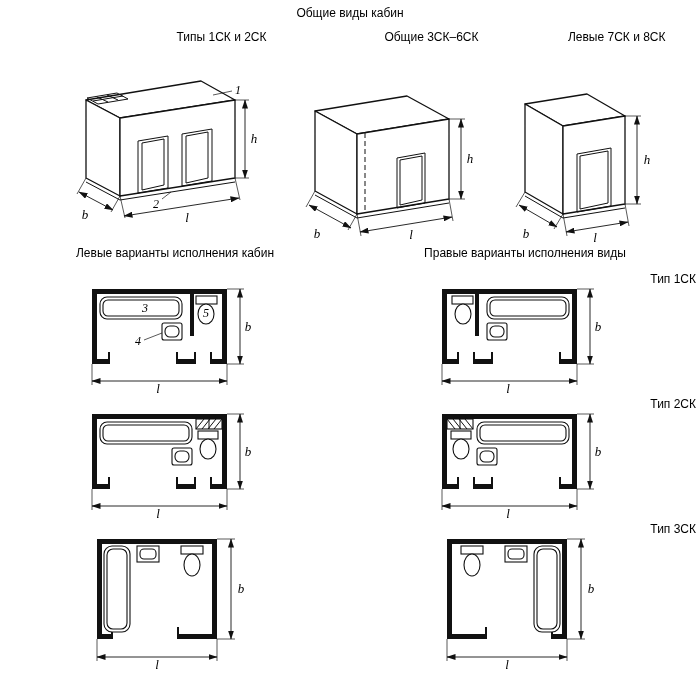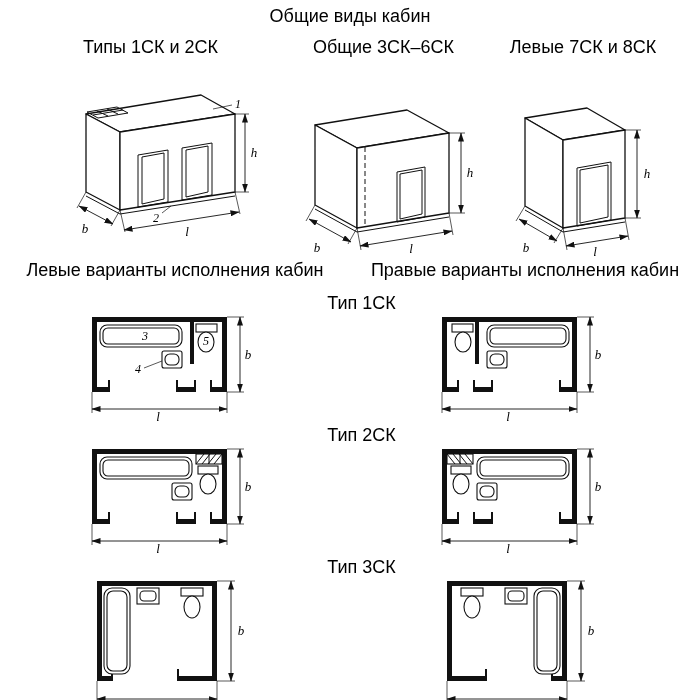--- a/index.html
+++ b/index.html
@@ -1,26 +1,26 @@
 <!DOCTYPE html>
 <html><head>
 <meta charset="utf-8">
 <style>
   * { margin:0; padding:0; box-sizing:border-box; }
   html,body { width:700px; height:700px; background:#fff; overflow:hidden; }
   body { font-family:"Liberation Sans", sans-serif; color:#000; }
-  .cap { font-size:18px; }
+  .cap { font-size:12px; }
   .page-title { text-align:center; margin:6px 0 10px; }
   .views-row { display:flex; justify-content:center; align-items:flex-start; gap:22px; }
   figure { text-align:center; }
-  figcaption { margin-bottom:2px; }
+  figcaption { margin-bottom:2px;text-align:right; }
   .section-title { text-align:center; margin:4px 0 4px; }
   .col-headers { display:flex; margin-bottom:12px; }
   .col-headers div { flex:1; text-align:center; }
-  .type-label { text-align:center; margin:2px 4px 1px;padding-left:23px; }
+  .type-label { text-align:right; margin:2px 4px 1px;padding-left:23px; }
   .plan-row { display:flex; justify-content:space-around; align-items:flex-start; margin-bottom:2px; }
   svg { display:block; margin:0 auto; }
   svg text { fill:#000; }
   svg text.lbl { font:italic 13px "Liberation Serif", serif; text-anchor:middle; }
   svg text.num { font:italic 12px "Liberation Serif", serif; text-anchor:middle; }
   .face { fill:#fff; stroke:#111; stroke-width:1.3; stroke-linejoin:round; }
   .thin { fill:none; stroke:#111; stroke-width:1; }
   .dash { stroke-dasharray:5 3; }
   .ext { stroke:#111; stroke-width:0.7; fill:none; }
   .dim { stroke:#111; stroke-width:0.9; fill:none; }
@@ -235,21 +235,21 @@
           <line class="dim" x1="65" y1="186" x2="127" y2="176" marker-start="url(#arw)" marker-end="url(#arw)"></line>
           <text class="lbl" x="94" y="196">l</text>
         </g>
       </svg>
     </figure>
   </div>
 
 
   <div class="col-headers cap">
     <div>Левые варианты исполнения кабин</div>
-    <div>Правые варианты исполнения кабин</div>
+    <div>Правые варианты исполнения виды</div>
   </div>
 
   <div class="type-label cap">Тип 1СК</div>
   <div class="plan-row">
     <svg width="170" height="108" viewBox="0 0 170 108">
       <use href="#plan1" xlink:href="#plan1"></use>
       <text class="num" x="55" y="25">3</text>
       <g>
         <line class="ext" x1="54" y1="53" x2="72" y2="46"></line>
         <text class="num" x="48" y="58">4</text>

